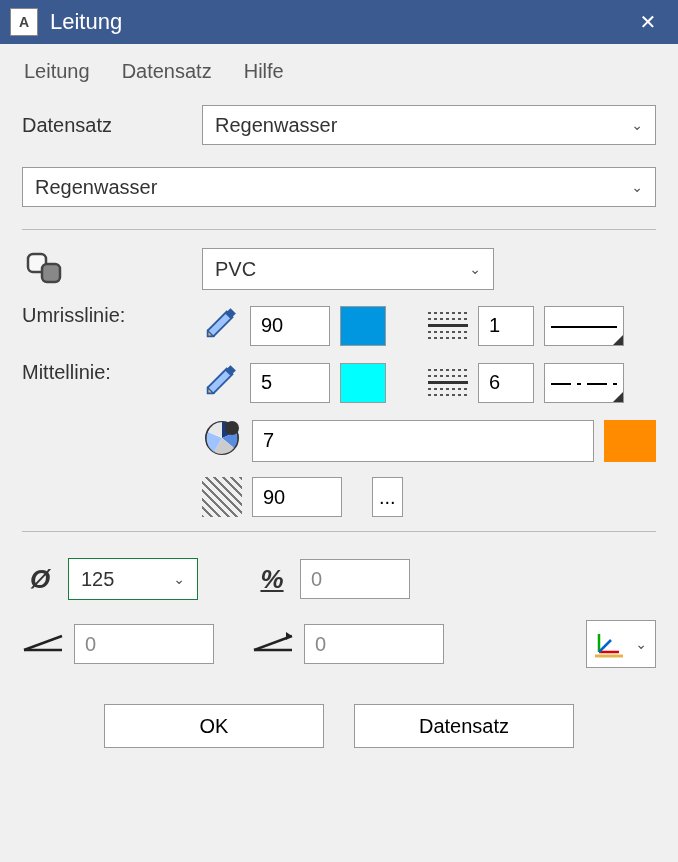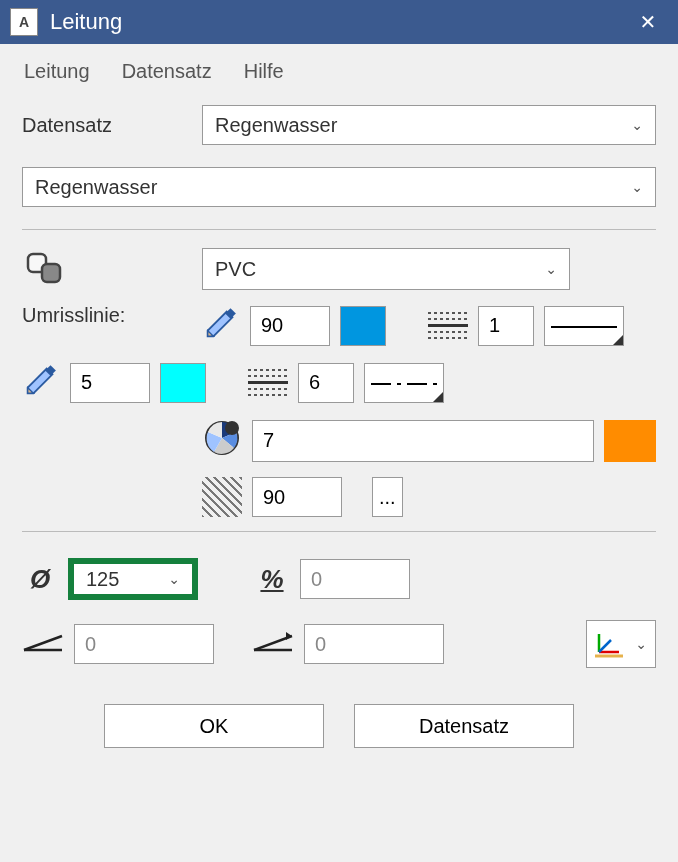--- a/index.html
+++ b/index.html
@@ -110,21 +110,21 @@
 
   .shape-icon {
     width: 46px;
     height: 38px;
     display: flex;
     align-items: center;
     justify-content: center;
   }
 
   .combo-small {
-    width: 368px;
+    width: 292px;
     height: 42px;
     border: 1px solid #999;
     background: #fff;
     position: relative;
     display: flex;
     align-items: center;
     padding: 0 12px;
     font-size: 20px;
     cursor: pointer;
   }
@@ -248,21 +248,21 @@
     justify-content: center;
     font-size: 26px;
     font-weight: bold;
     font-style: italic;
     color: #333;
   }
 
   .sel-125 {
     width: 130px;
     height: 42px;
-    border: 6px solid #15803d;
+    border: 1px solid #15803d;
     background: #fff;
     position: relative;
     display: flex;
     align-items: center;
     padding: 0 12px;
     font-size: 20px;
     cursor: pointer;
   }
   .sel-125 .caret { position: absolute; right: 12px; font-size: 14px; color: #555; }
 
@@ -390,20 +390,21 @@
             <div class="dots"></div>
         </div>
         <input class="num-input" style="width: 56px;" value="1">
         <div class="line-preview line-solid">
             <div class="tri"></div>
           </div>
       </div>
     </div>
 
     <div class="style-row">
+      <div class="label-col">Mittellinie:</div>
       <div style="display:flex; align-items:center; gap:10px; flex:1;">
         <div class="pencil-icon">
           <svg viewBox="0 0 40 40">
             <polygon points="6,34 12,34 32,14 26,8 6,28" fill="#9fc3ff" stroke="#2a5aa0" stroke-width="2"></polygon>
             <polygon points="6,34 6,28 12,34" fill="#d8b68c" stroke="#2a5aa0" stroke-width="1.5"></polygon>
             <rect x="26" y="6" width="8" height="8" transform="rotate(45 30 10)" fill="#2a5aa0"></rect>
           </svg>
         </div>
         <input class="num-input" value="5" style="">
         <div class="color-swatch" style="background:#00FFFF;"></div>

